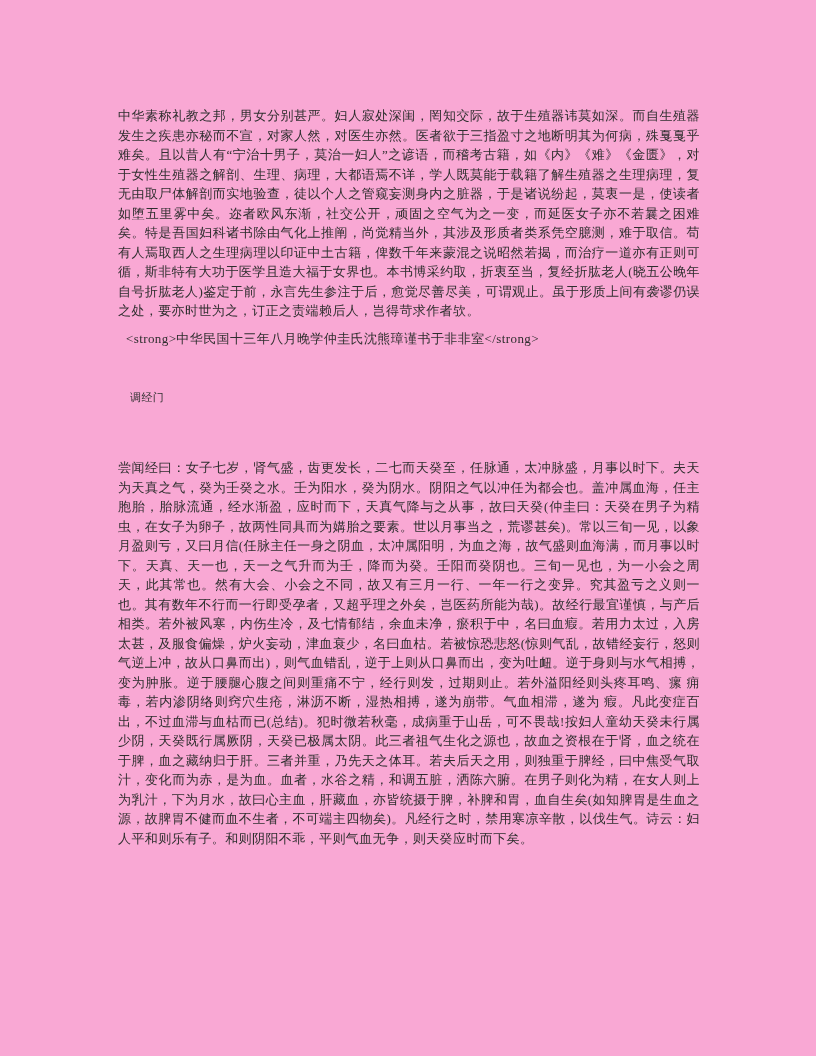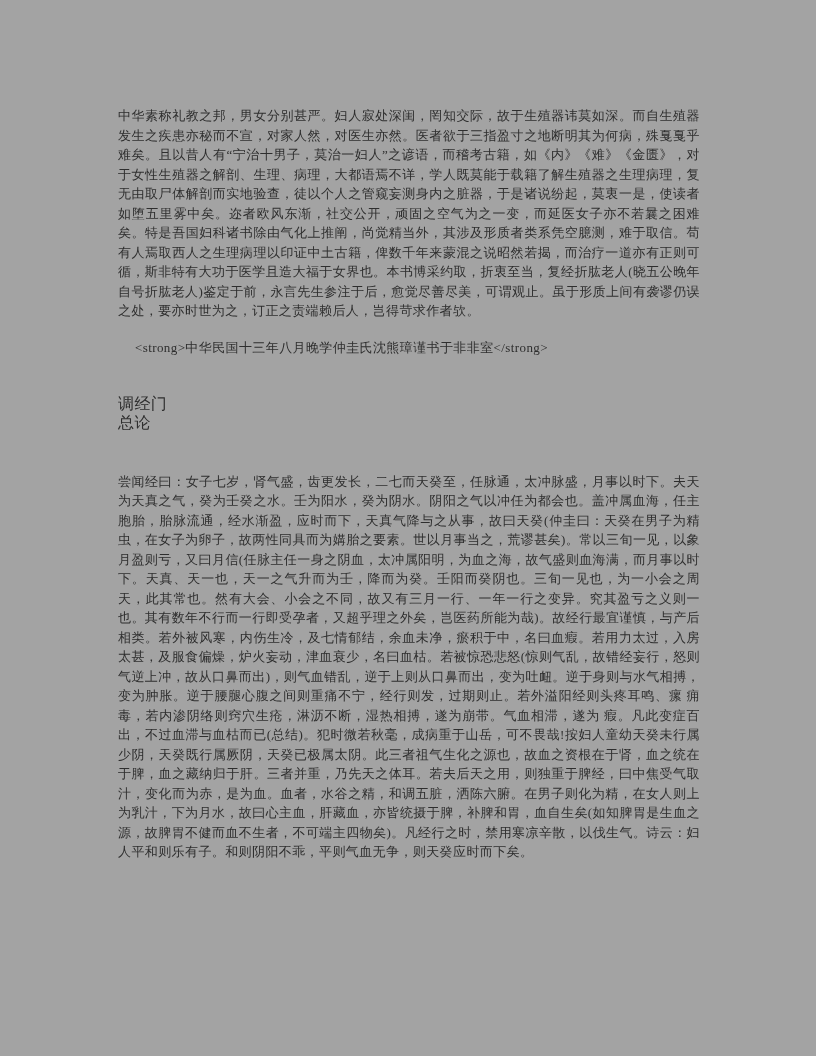--- a/index.html
+++ b/index.html
@@ -4,66 +4,65 @@
 <style>
   html, body {
     margin: 0;
     padding: 0;
     background: #ffffff;
   }
   .page {
     position: relative;
     width: 816px;
     height: 1056px;
-    background: #a3a3a3;
+    background: #f9a8d4;
     overflow: hidden;
     font-family: "Liberation Serif", "DejaVu Serif", serif;
     color: #2e2e2e;
   }
   .content {
     position: absolute;
     top: 106px;
     left: 118px;
     width: 582px;
     font-size: 13px;
     line-height: 19.5px;
     letter-spacing: 0.4px;
     text-align: justify;
   }
   .para {
     margin: 0;
   }
   .signature {
-    margin: 17px;
+    margin: 8px;
   }
   .heading {
-    margin: 0;
+    margin: 12px;
     font-weight: normal;
-    font-size: 16px;
+    font-size: 11px;
     line-height: 19.5px;
     text-align: left;
   }
   .gap-1 { height: 19.5px; }
   .gap-2 { height: 39px; }
 </style>
 </head>
 <body>
 
 <div class="page">
   <div class="content">
 
     <p class="para">中华素称礼教之邦，男女分别甚严。妇人寂处深闺，罔知交际，故于生殖器讳莫如深。而自生殖器发生之疾患亦秘而不宣，对家人然，对医生亦然。医者欲于三指盈寸之地断明其为何病，殊戛戛乎难矣。且以昔人有“宁治十男子，莫治一妇人”之谚语，而稽考古籍，如《内》《难》《金匮》，对于女性生殖器之解剖、生理、病理，大都语焉不详，学人既莫能于载籍了解生殖器之生理病理，复无由取尸体解剖而实地验查，徒以个人之管窥妄测身内之脏器，于是诸说纷起，莫衷一是，使读者如堕五里雾中矣。迩者欧风东渐，社交公开，顽固之空气为之一变，而延医女子亦不若曩之困难矣。特是吾国妇科诸书除由气化上推阐，尚觉精当外，其涉及形质者类系凭空臆测，难于取信。苟有人焉取西人之生理病理以印证中土古籍，俾数千年来蒙混之说昭然若揭，而治疗一道亦有正则可循，斯非特有大功于医学且造大福于女界也。本书博采约取，折衷至当，复经折肱老人(晓五公晚年自号折肱老人)鉴定于前，永言先生参注于后，愈觉尽善尽美，可谓观止。虽于形质上间有袭谬仍误之处，要亦时世为之，订正之责端赖后人，岂得苛求作者欤。</p>
 
     <p class="signature">&lt;strong&gt;中华民国十三年八月晚学仲圭氏沈熊璋谨书于非非室&lt;/strong&gt;</p>
 
     <div class="gap-1"></div>
 
     <h2 class="heading">调经门</h2>
 
-    <h3 class="heading">总论</h3>
 
     <div class="gap-2"></div>
 
     <p class="para">尝闻经曰：女子七岁，肾气盛，齿更发长，二七而天癸至，任脉通，太冲脉盛，月事以时下。夫天为天真之气，癸为壬癸之水。壬为阳水，癸为阴水。阴阳之气以冲任为都会也。盖冲属血海，任主胞胎，胎脉流通，经水渐盈，应时而下，天真气降与之从事，故曰天癸(仲圭曰：天癸在男子为精虫，在女子为卵子，故两性同具而为媾胎之要素。世以月事当之，荒谬甚矣)。常以三旬一见，以象月盈则亏，又曰月信(任脉主任一身之阴血，太冲属阳明，为血之海，故气盛则血海满，而月事以时下。天真、天一也，天一之气升而为壬，降而为癸。壬阳而癸阴也。三旬一见也，为一小会之周天，此其常也。然有大会、小会之不同，故又有三月一行、一年一行之变异。究其盈亏之义则一也。其有数年不行而一行即受孕者，又超乎理之外矣，岂医药所能为哉)。故经行最宜谨慎，与产后相类。若外被风寒，内伤生冷，及七情郁结，余血未净，瘀积于中，名曰血瘕。若用力太过，入房太甚，及服食偏燥，炉火妄动，津血衰少，名曰血枯。若被惊恐悲怒(惊则气乱，故错经妄行，怒则气逆上冲，故从口鼻而出)，则气血错乱，逆于上则从口鼻而出，变为吐衄。逆于身则与水气相搏，变为肿胀。逆于腰腿心腹之间则重痛不宁，经行则发，过期则止。若外溢阳经则头疼耳鸣、瘰 痈毒，若内渗阴络则窍穴生疮，淋沥不断，湿热相搏，遂为崩带。气血相滞，遂为 瘕。凡此变症百出，不过血滞与血枯而已(总结)。犯时微若秋毫，成病重于山岳，可不畏哉!按妇人童幼天癸未行属少阴，天癸既行属厥阴，天癸已极属太阴。此三者祖气生化之源也，故血之资根在于肾，血之统在于脾，血之藏纳归于肝。三者并重，乃先天之体耳。若夫后天之用，则独重于脾经，曰中焦受气取汁，变化而为赤，是为血。血者，水谷之精，和调五脏，洒陈六腑。在男子则化为精，在女人则上为乳汁，下为月水，故曰心主血，肝藏血，亦皆统摄于脾，补脾和胃，血自生矣(如知脾胃是生血之源，故脾胃不健而血不生者，不可端主四物矣)。凡经行之时，禁用寒凉辛散，以伐生气。诗云：妇人平和则乐有子。和则阴阳不乖，平则气血无争，则天癸应时而下矣。</p>
 
     <div class="gap-2"></div>
 
 
     <div class="gap-2"></div>
 

